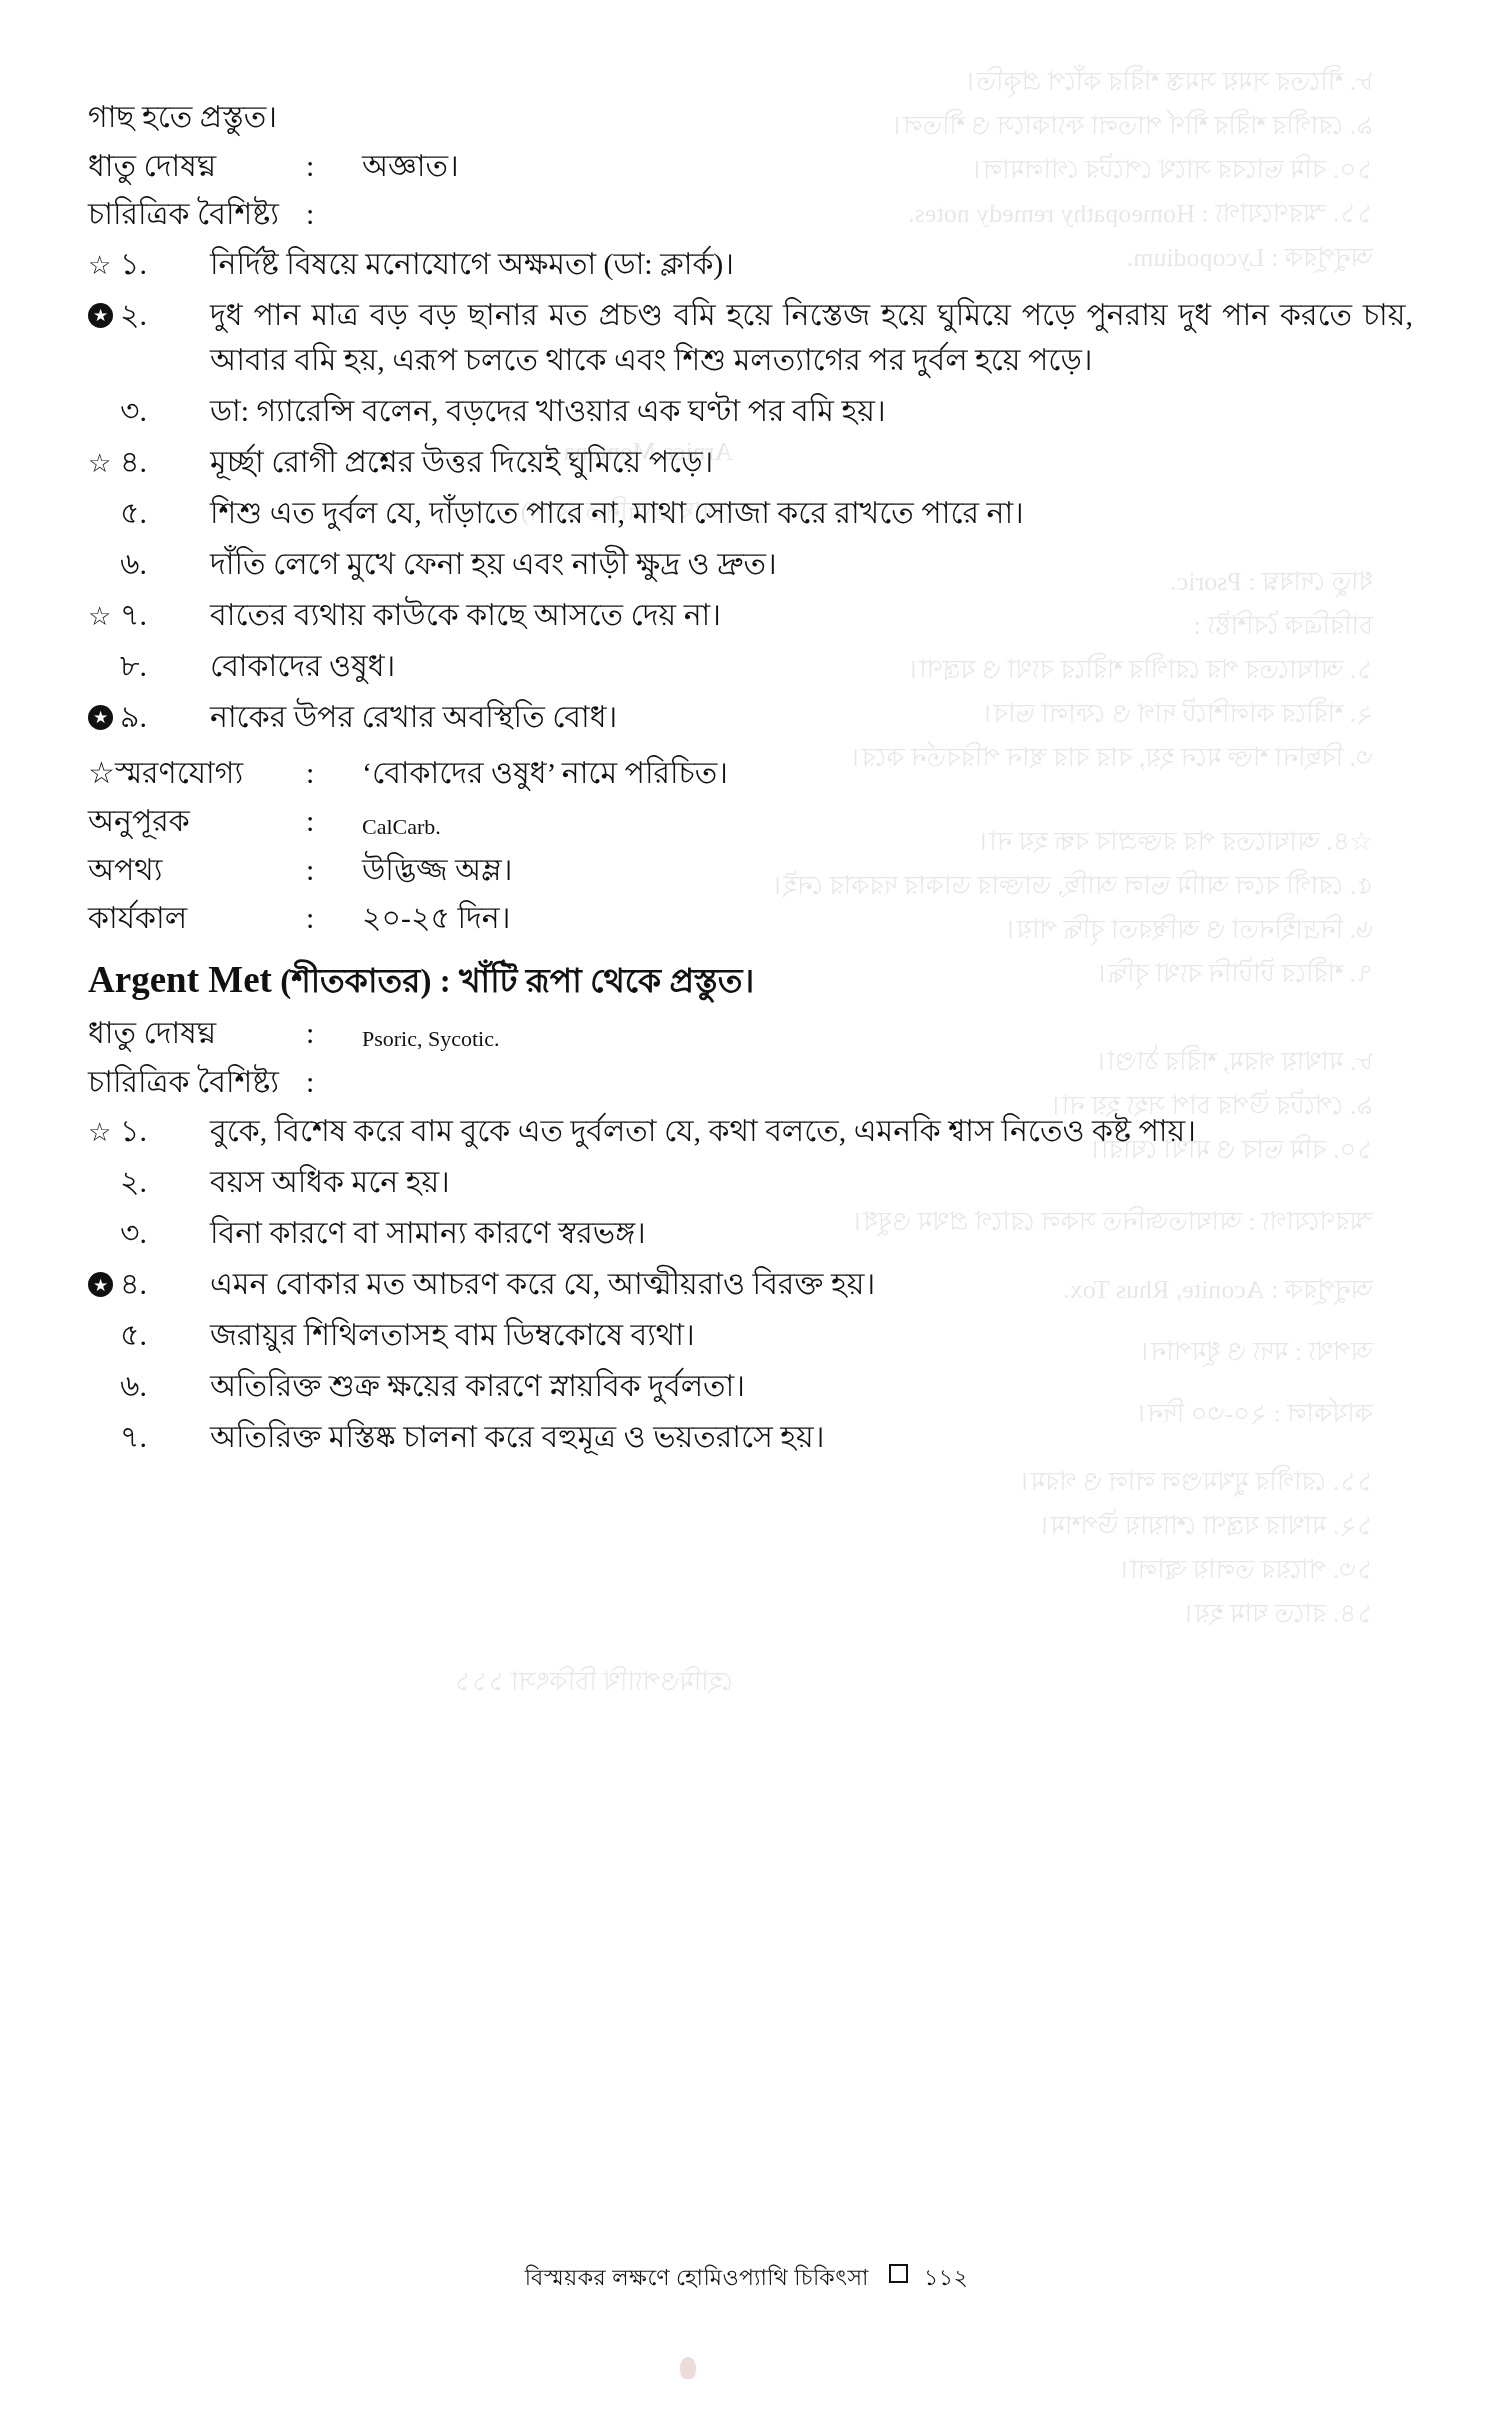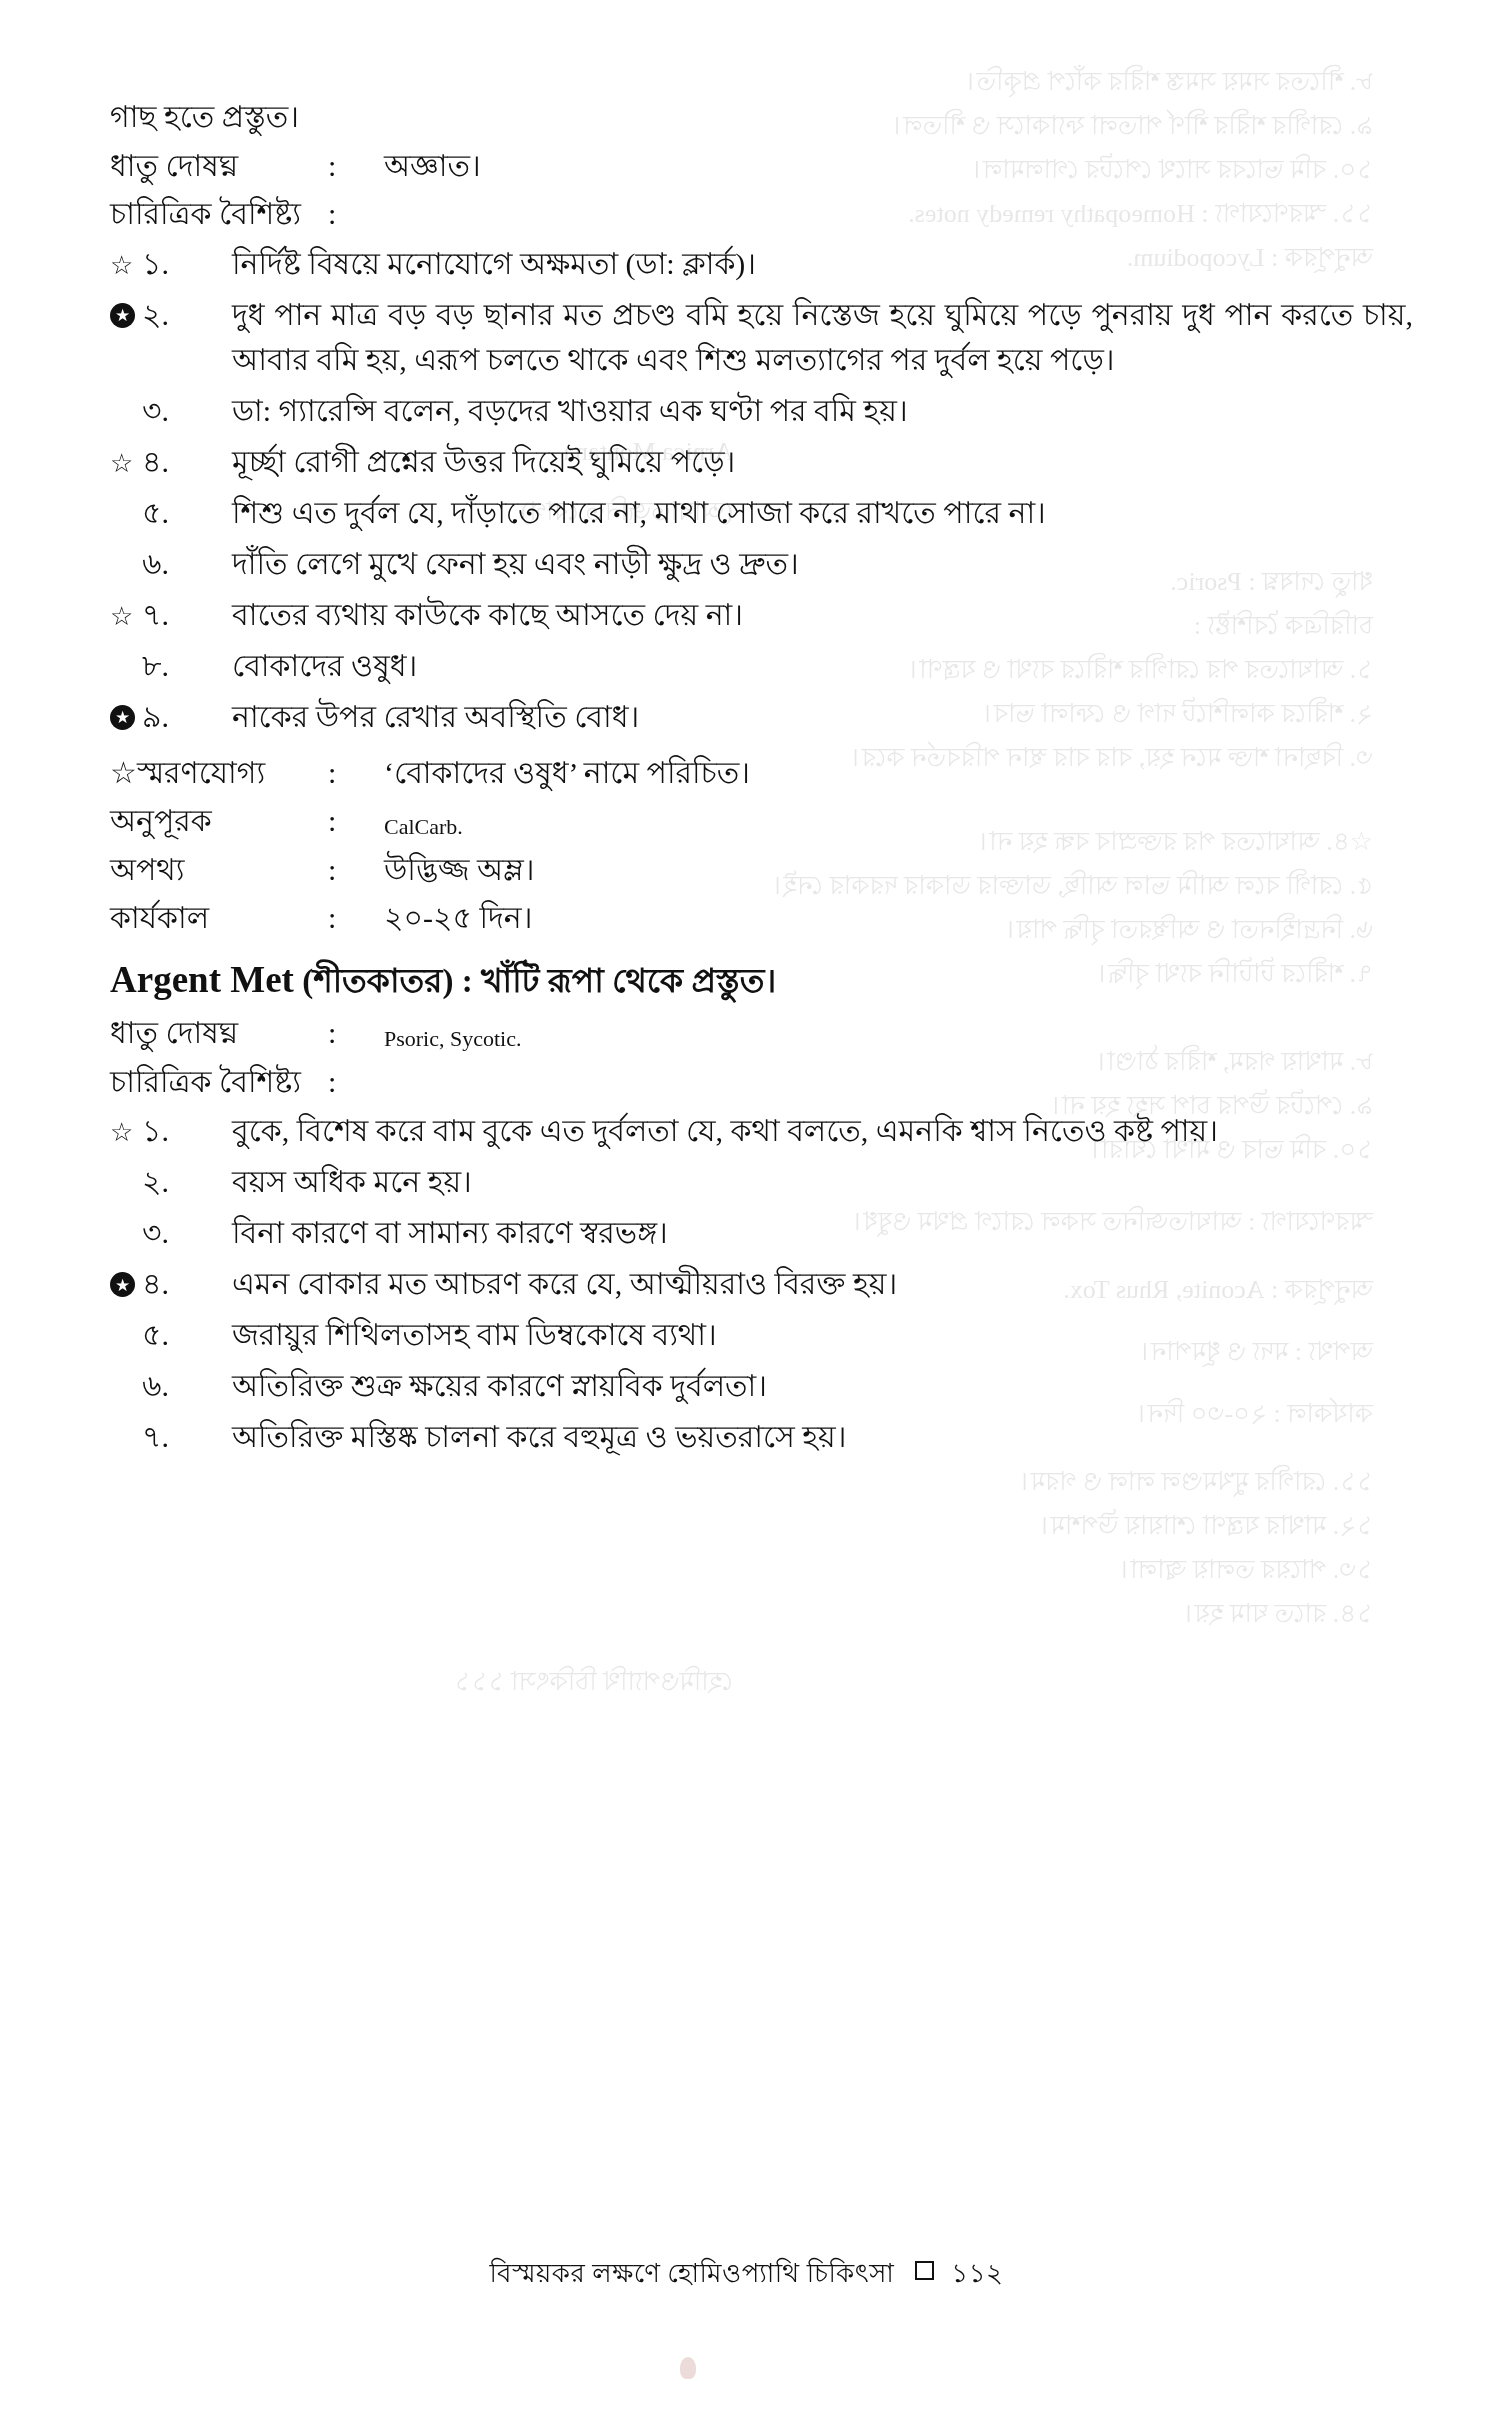--- a/index.html
+++ b/index.html
@@ -29,21 +29,21 @@
     line-height: 44px;
   }
   .bleed .bl {
     position: absolute;
     white-space: nowrap;
   }
 
   .page {
     position: absolute;
     inset: 0;
-    padding: 96px 70px 40px 110px;
+    padding: 96px 70px 40px 88px;
     box-sizing: border-box;
   }
 
   .plain {
     font-size: 30px;
     line-height: 1.42;
     margin-bottom: 5px;
   }
 
   
@@ -145,21 +145,21 @@
   }
 
   .spacer-sm { height: 6px; }
 
   .footer {
     position: absolute;
     left: 0;
     right: 0;
     bottom: 112px;
     text-align: center;
-    font-size: 26px;
+    font-size: 22px;
     letter-spacing: 0.5px;
   }
   .footer .sq {
     display: inline-block;
     width: 15px;
     height: 15px;
     border: 2px solid #111;
     margin: 0 10px 0 14px;
     position: relative;
     top: -2px;

